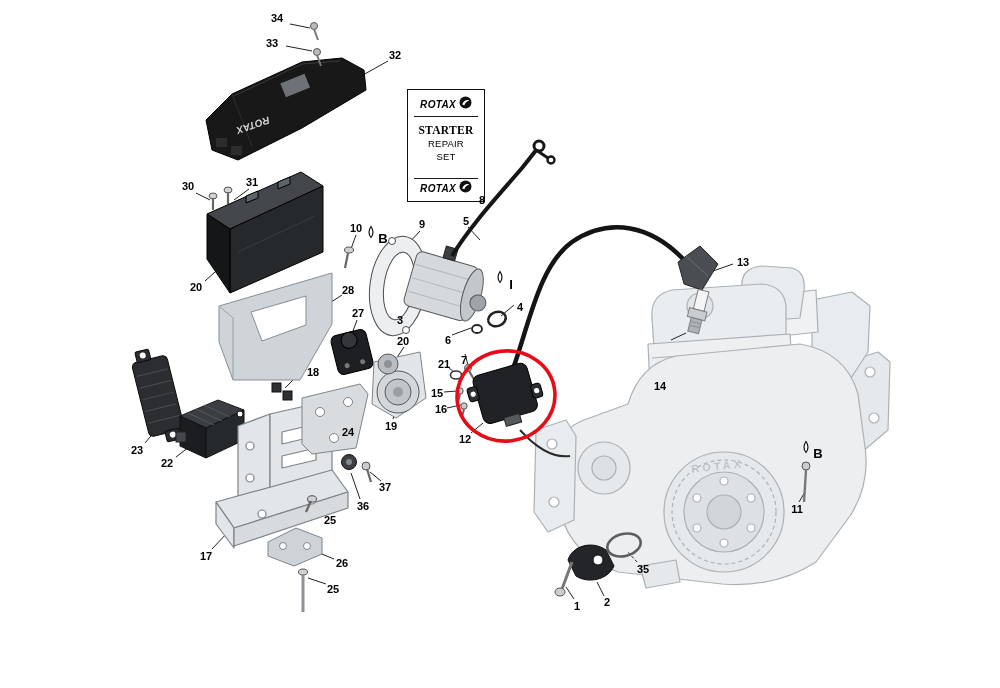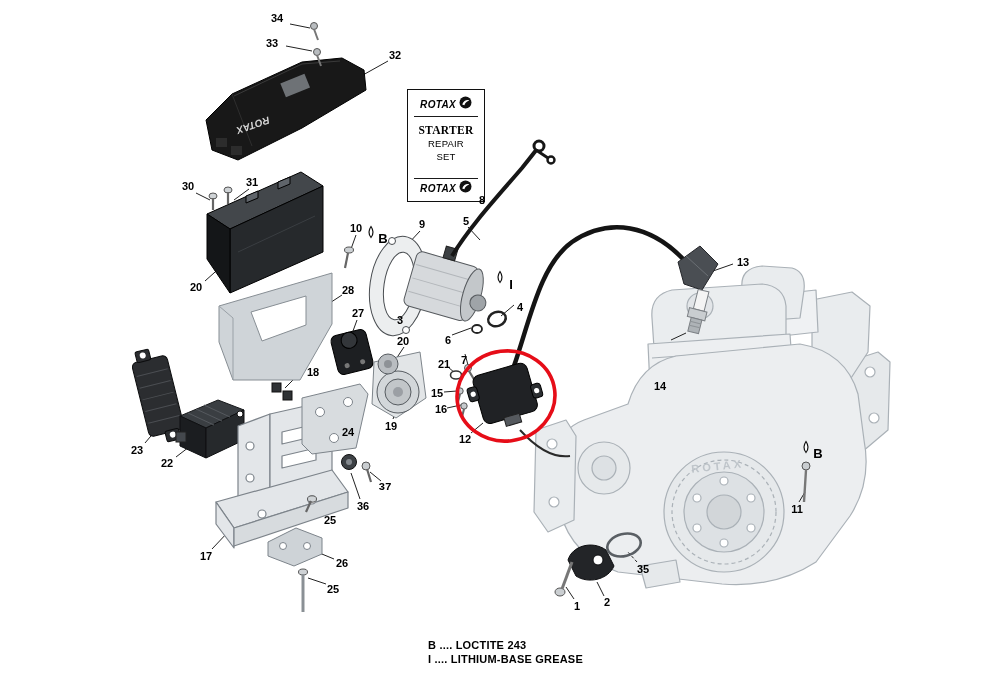--- a/index.html
+++ b/index.html
@@ -345,24 +345,20 @@
     <span class="sb-brand-text">ROTAX</span>
     <span>
       <svg width="13" height="13" viewBox="0 0 13 13">
         <circle cx="6.5" cy="6.5" r="6" fill="#111"></circle>
         <path d="M3.2,8.4 C4.6,4.6 8,3.4 10.2,4.4 C8,5 6,6.6 5.4,9.2 Z" fill="#fff"></path>
       </svg>
     </span>
   </div>
 </div>
 
-<div class="legend">
-  <div>B .... LOCTITE 243</div>
-  <div>I .... LITHIUM-BASE GREASE</div>
-</div>
 
 <div>
       <span class="callout" style="left: 277px; top: 18px;">34</span>
       <span class="callout" style="left: 272px; top: 43px; text-align: center;">33</span>
       <span class="callout" style="left: 395px; top: 55px;">32</span>
       <span class="callout" style="left: 188px; top: 186px;">30</span>
       <span class="callout" style="left: 252px; top: 182px;">31</span>
       <span class="callout" style="left: 196px; top: 287px;">20</span>
       <span class="callout" style="left: 348px; top: 290px;">28</span>
       <span class="callout" style="left: 356px; top: 228px;">10</span>
@@ -382,21 +378,21 @@
       <span class="callout" style="left: 465px; top: 439px;">12</span>
       <span class="callout" style="left: 743px; top: 262px;">13</span>
       <span class="callout" style="left: 660px; top: 341px; margin-top: 45px;">14</span>
       <span class="callout" style="left: 297px; top: 372px; margin-left: 16px;">18</span>
       <span class="callout" style="left: 137px; top: 450px;">23</span>
       <span class="callout" style="left: 167px; top: 463px;">22</span>
       <span class="callout" style="left: 348px; top: 432px;">24</span>
       <span class="callout" style="left: 206px; top: 556px;">17</span>
       <span class="callout" style="left: 330px; top: 520px;">25</span>
       <span class="callout" style="left: 363px; top: 506px;">36</span>
-      <span class="callout" style="left: 385px; top: 487px; font-family: Liberation Mono, monospace;">37</span>
+      <span class="callout" style="left: 385px; top: 487px;">37</span>
       <span class="callout" style="left: 342px; top: 563px;">26</span>
       <span class="callout" style="left: 333px; top: 589px;">25</span>
       <span class="callout" style="left: 643px; top: 569px;">35</span>
       <span class="callout" style="left: 577px; top: 606px;">1</span>
       <span class="callout" style="left: 607px; top: 602px;">2</span>
       <span class="callout" style="left: 797px; top: 509px;">11</span>
       <span class="annot" style="left: 383px; top: 238px;">B</span>
       <span class="annot" style="left: 511px; top: 284px;">I</span>
       <span class="annot" style="left: 818px; top: 453px;">B</span>
     </div>

